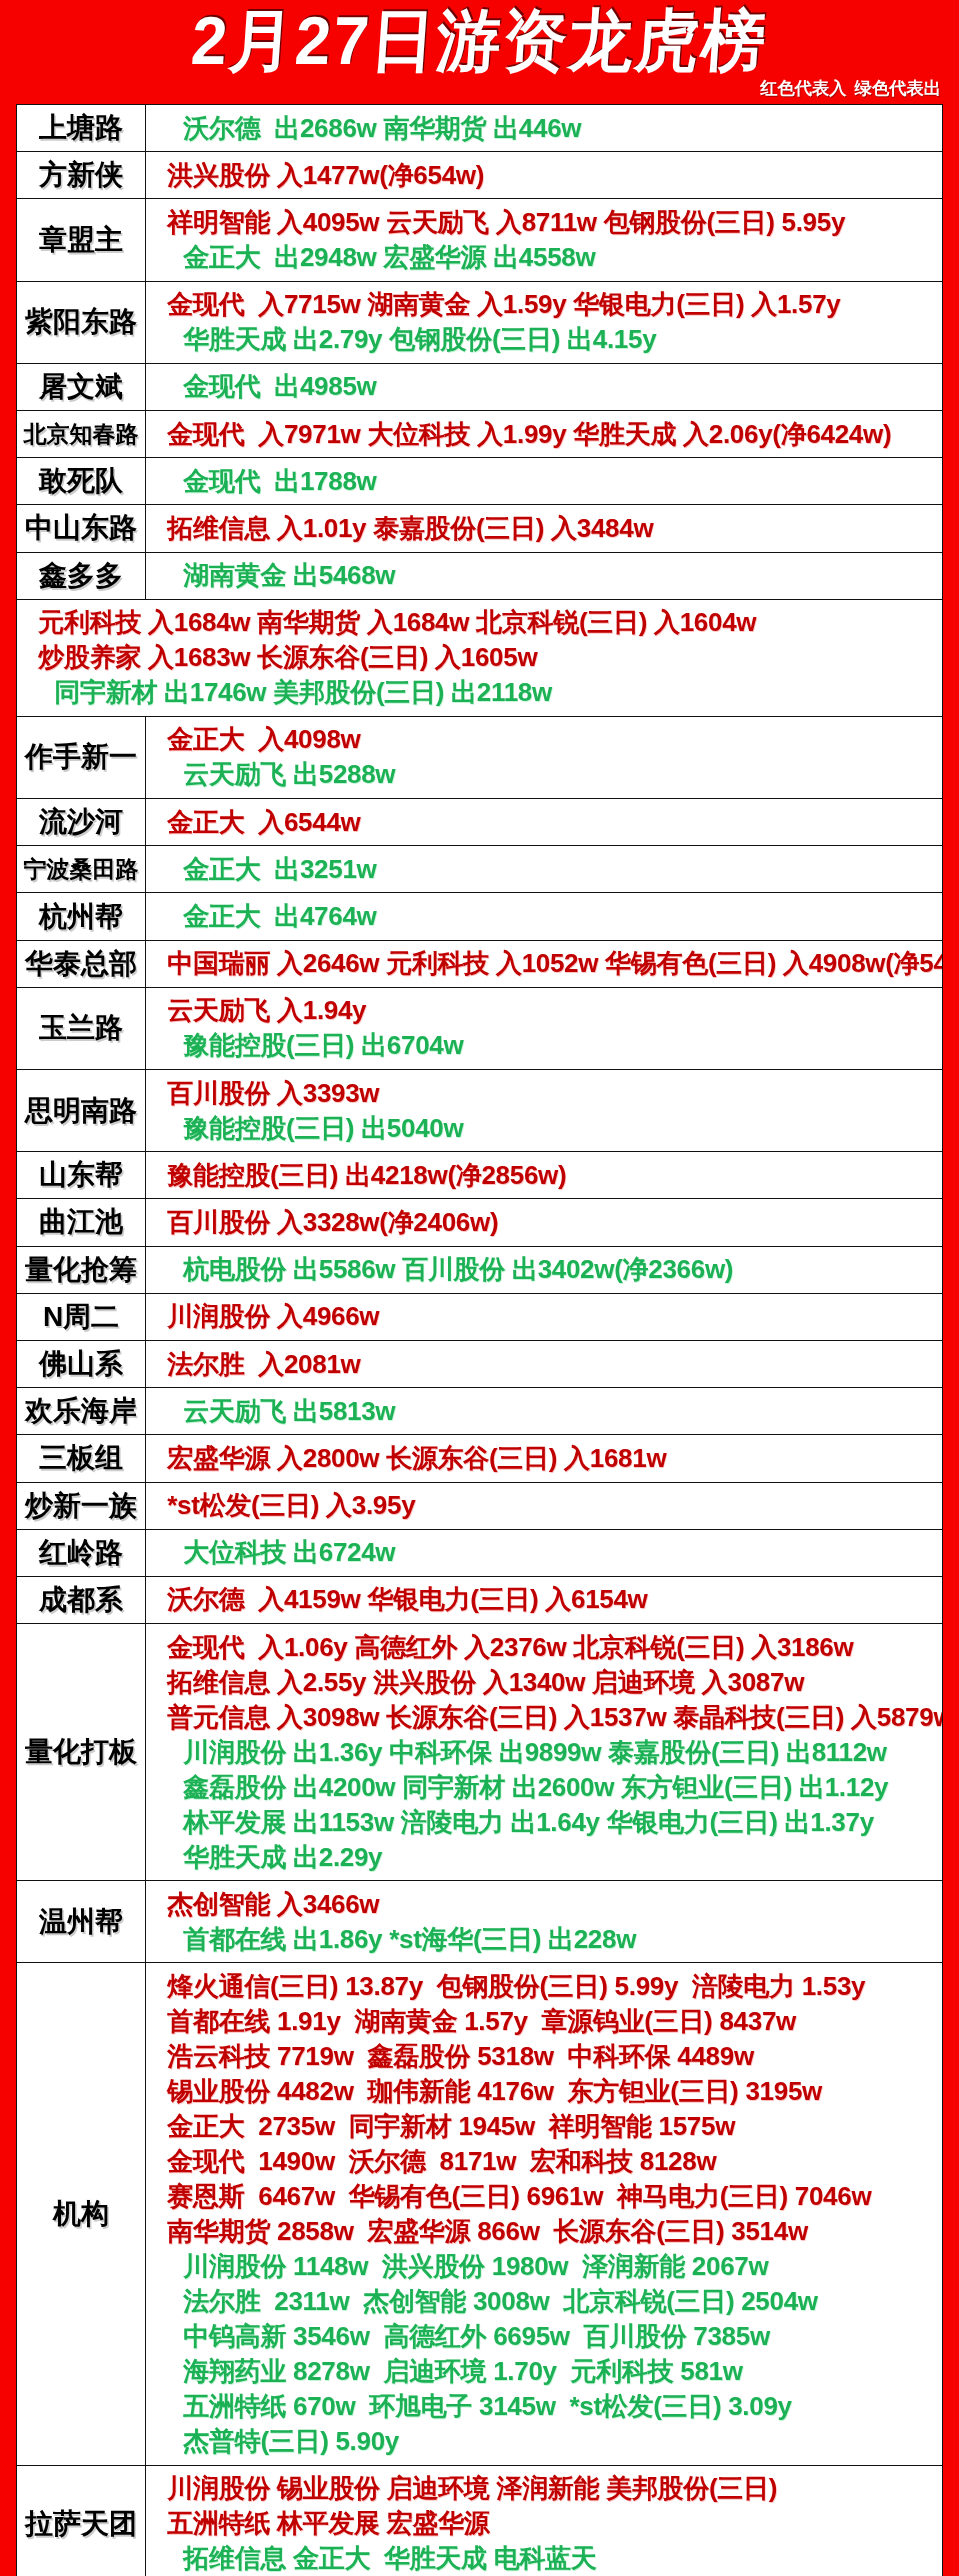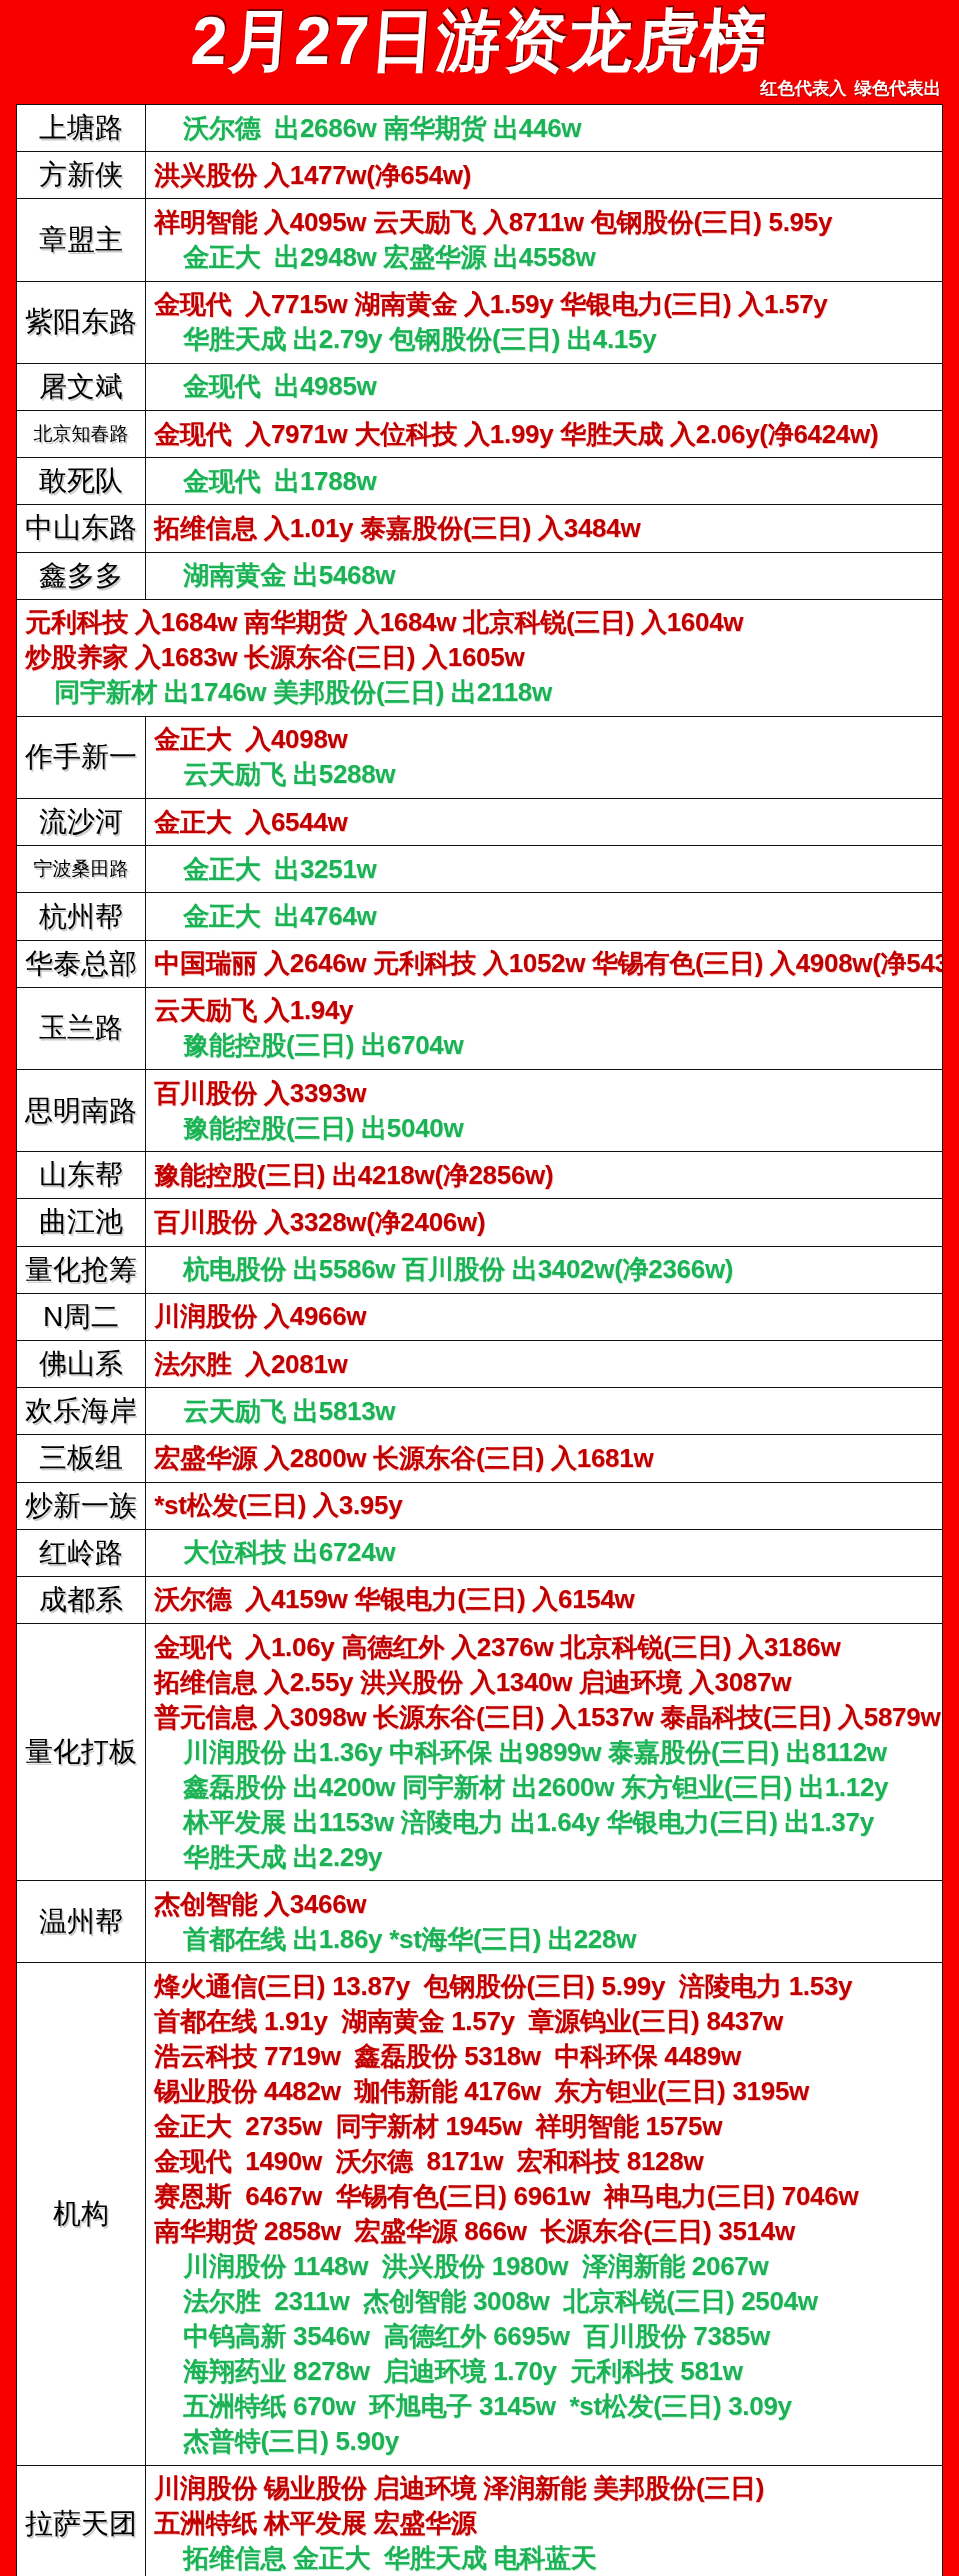--- a/index.html
+++ b/index.html
@@ -60,46 +60,46 @@
     border-bottom: 1.4px solid #111111;
     background: #ffffff;
   }
   .name {
     width: 129px;
     flex: 0 0 129px;
     border-right: 1.4px solid #111111;
     display: flex;
     align-items: center;
     justify-content: center;
-    font-weight: 400;
+    font-weight: 700;
     color: var(--name);
     font-size: 28px;
     letter-spacing: 0;
     white-space: nowrap;
     text-align: center;
     text-shadow: 1.4px 2.1px 0 rgba(110,110,110,0.35);
     overflow: hidden;
   }
-  .name.small { font-size: 19px; }
+  .name.small { font-size: 23px; }
   .lines {
     flex: 1 1 auto;
     display: flex;
     flex-direction: column;
     justify-content: center;
     padding: 5.6px 4.2px 5.6px 8.3px;
     overflow: hidden;
   }
   .line {
     font-size: 26px;
     line-height: 35px;
     font-weight: bold;
     white-space: pre;
     letter-spacing: -0.3px;
   }
-  .line.buy  { color: var(--buy);  text-shadow: 0.7px 0.7px 0 rgba(255,120,120,0.45); }
+  .line.buy  { color: var(--buy);  text-shadow: 0.7px 0.7px 0 rgba(255,120,120,0.45); margin-left: 13px; }
   .line.sell { color: var(--sell); text-shadow: 0.7px 0.7px 0 rgba(140,235,180,0.5); margin-left: 29px; }
   
   .footer {
     margin-top: 0;
     height: 26px;
     background: var(--footer_bg);
     display: flex;
     align-items: center;
     justify-content: center;
     font-size: 16.7px;

